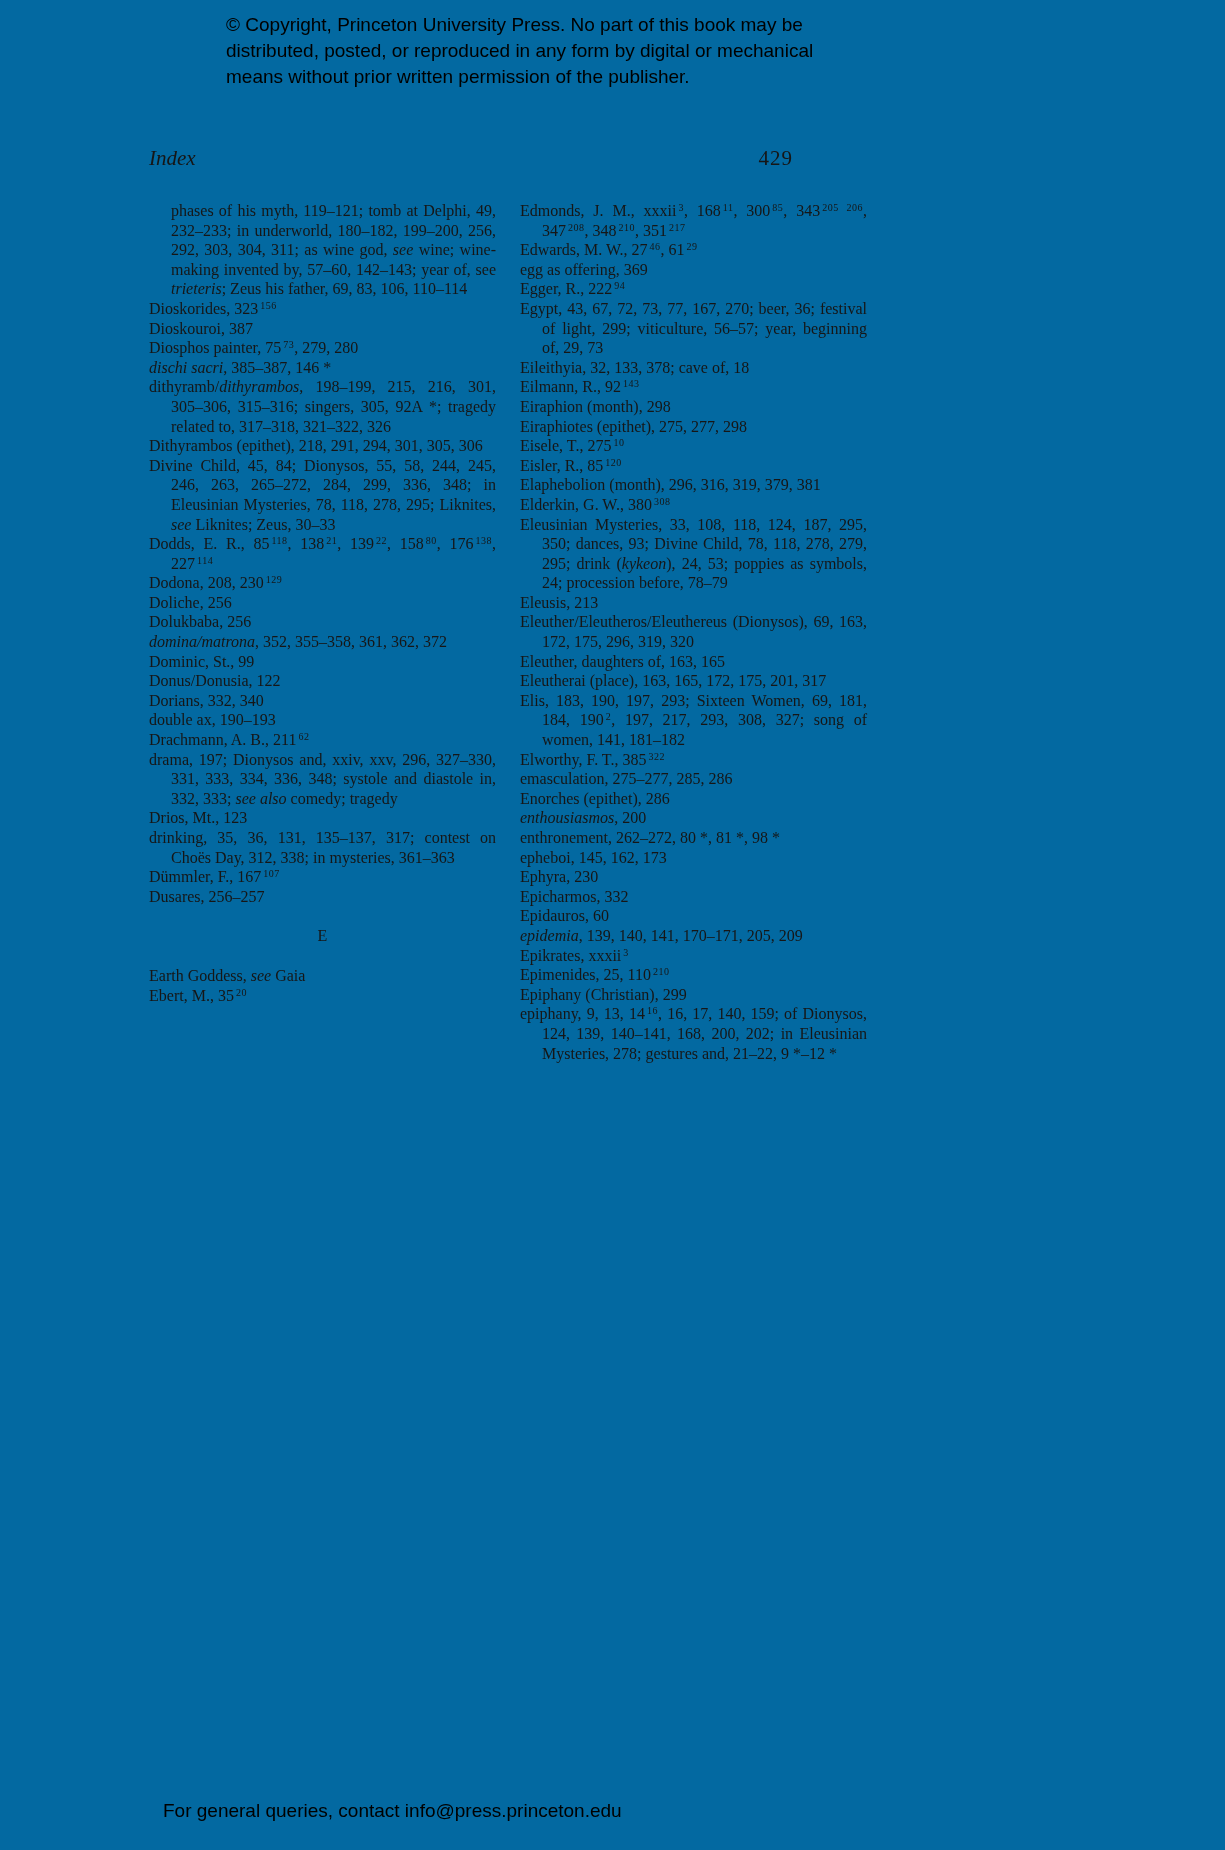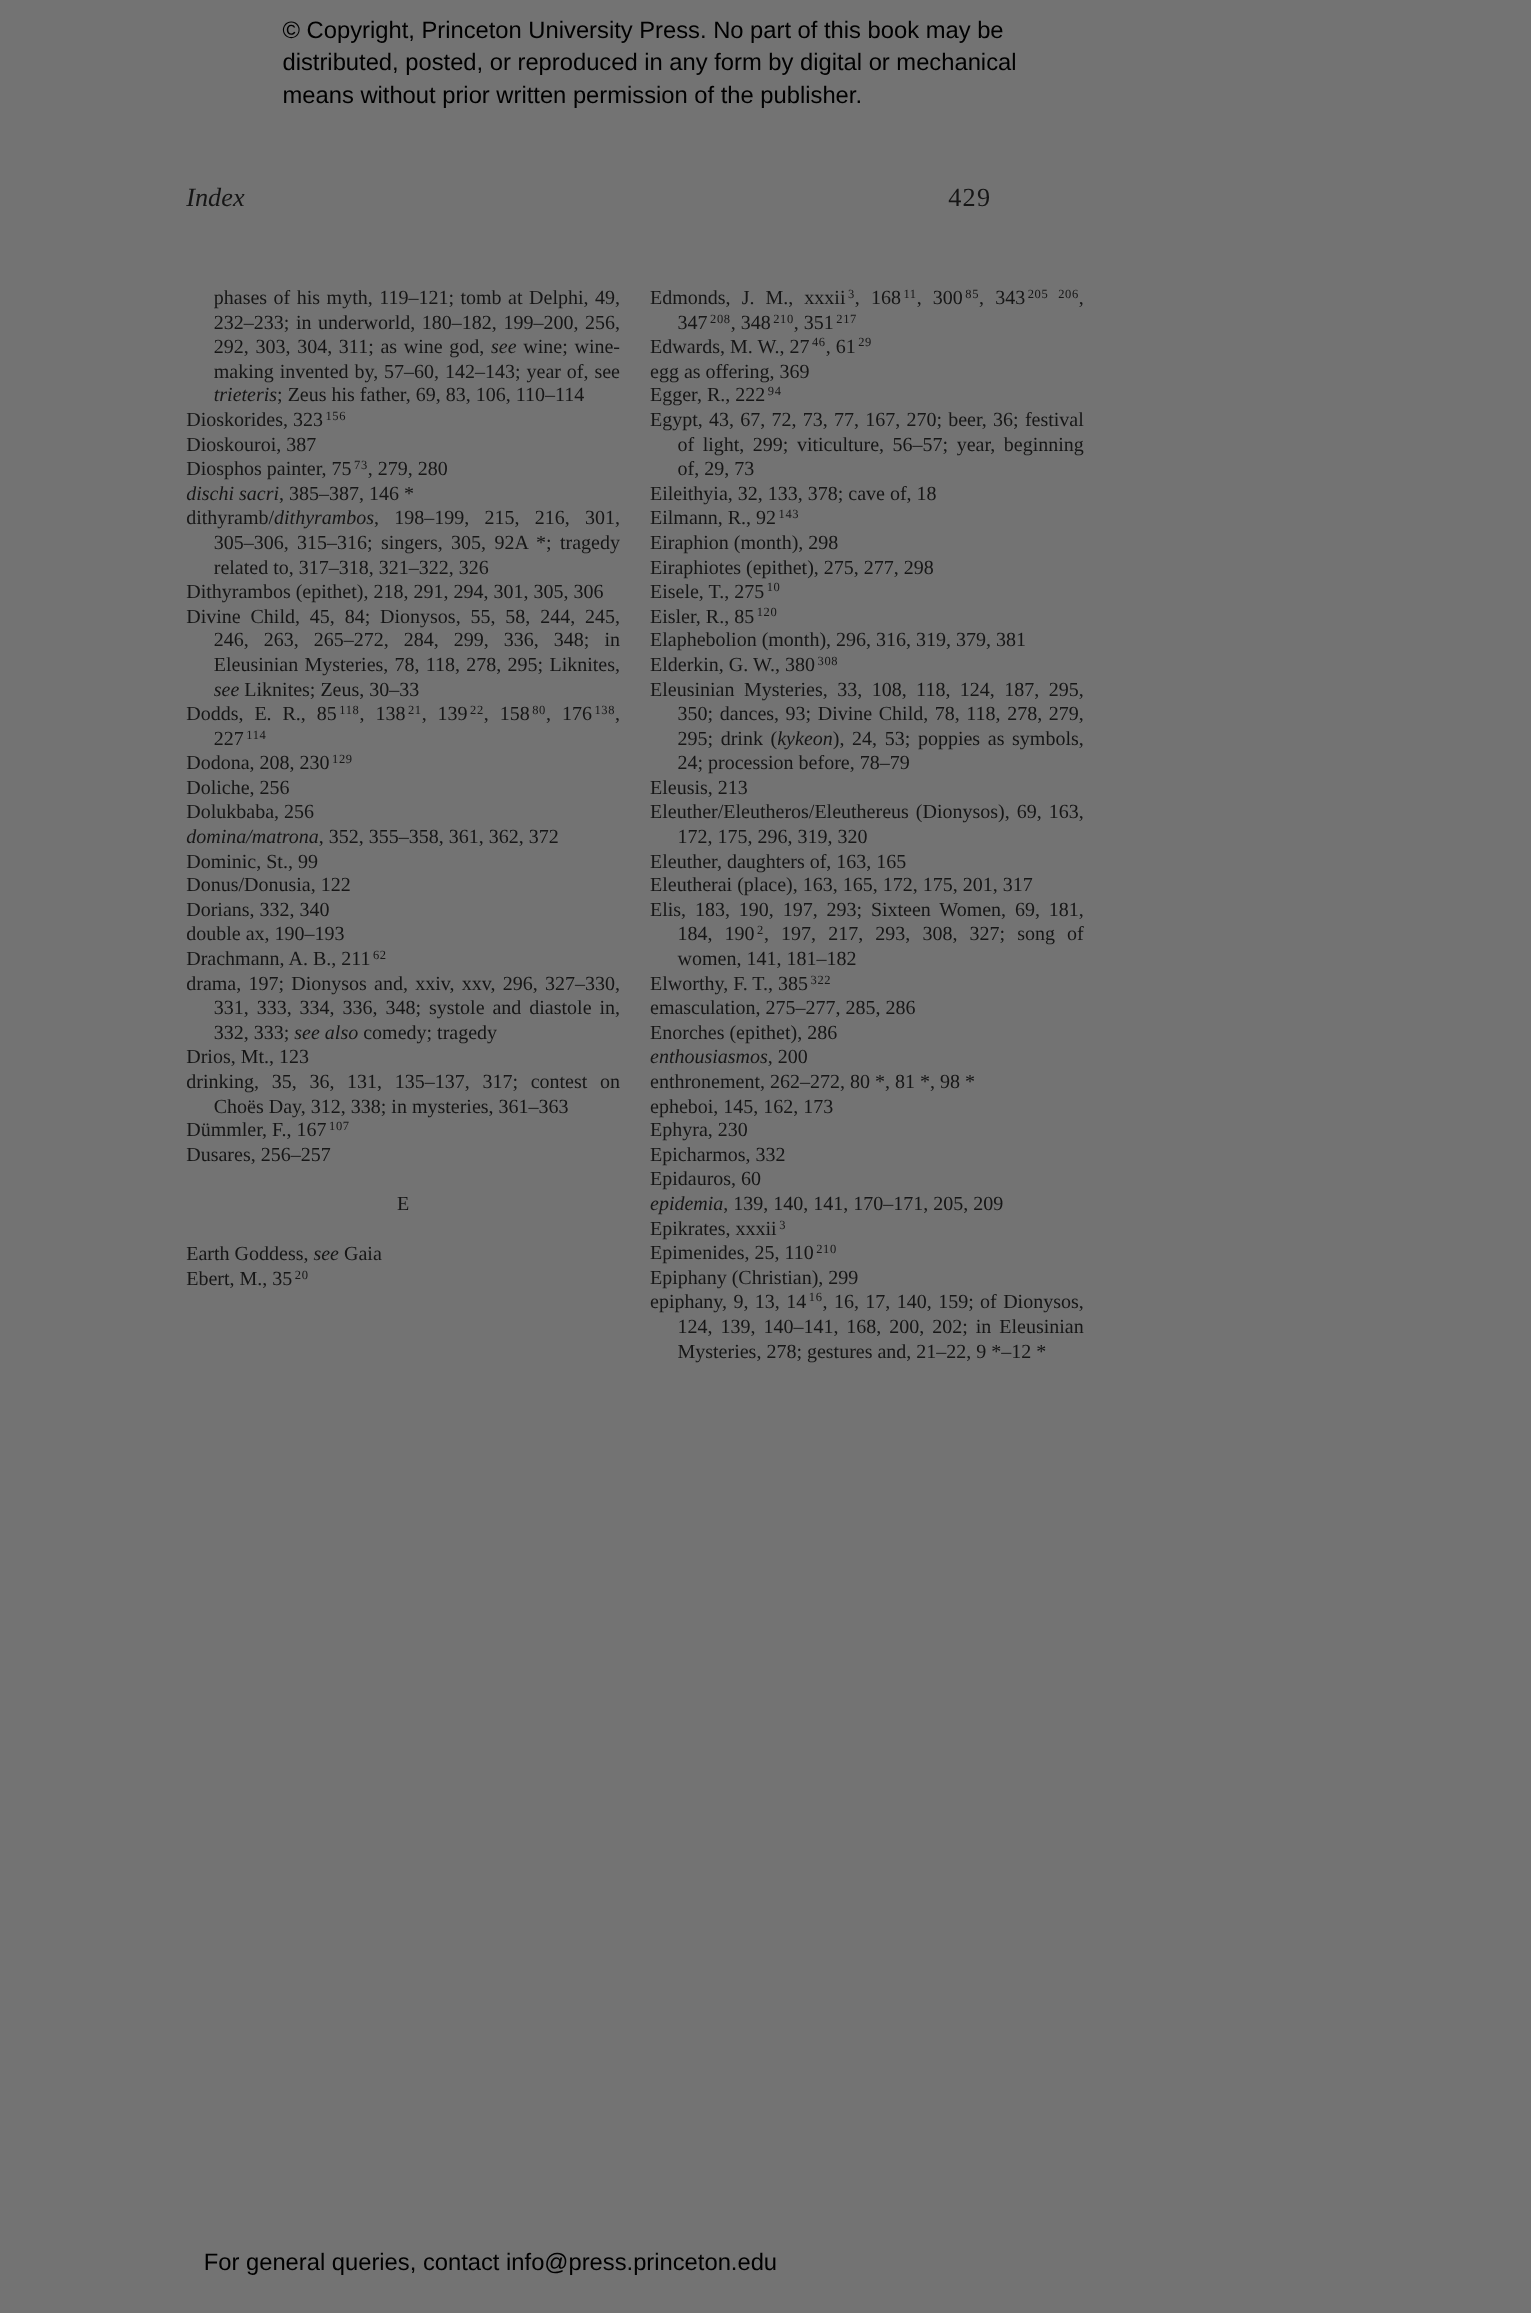--- a/index.html
+++ b/index.html
@@ -1,20 +1,20 @@
 <!DOCTYPE html>
 <html><head>
 <meta charset="utf-8">
 <style>
   html, body { margin: 0; padding: 0; background: #ffffff; }
   .page {
     position: relative;
     width: 1225px;
     height: 1850px;
-    background: #737373;
+    background: #0369a1;
     color: #161616;
     font-family: "Liberation Serif", serif;
     overflow: hidden;
   }
   .copyright {
     position: absolute;
     top: 12px;
     left: 226px;
     width: 620px;
     font-family: "Liberation Sans", sans-serif;
@@ -39,21 +39,20 @@
   .page-number { letter-spacing: 1px; }
   .columns {
     display: flex;
     gap: 24px;
     margin-top: 30px;
   }
   .col {
     width: 347px;
     font-size: 16px;
     line-height: 19.6px;
-    margin-top: 28px;
   }
   .entry {
     margin: 0;
     padding-left: 22px;
     text-indent: -22px;
     text-align: justify;
   }
   .entry.continuation { text-indent: 0; }
   .entry em { font-style: italic; }
   .entry sup {

